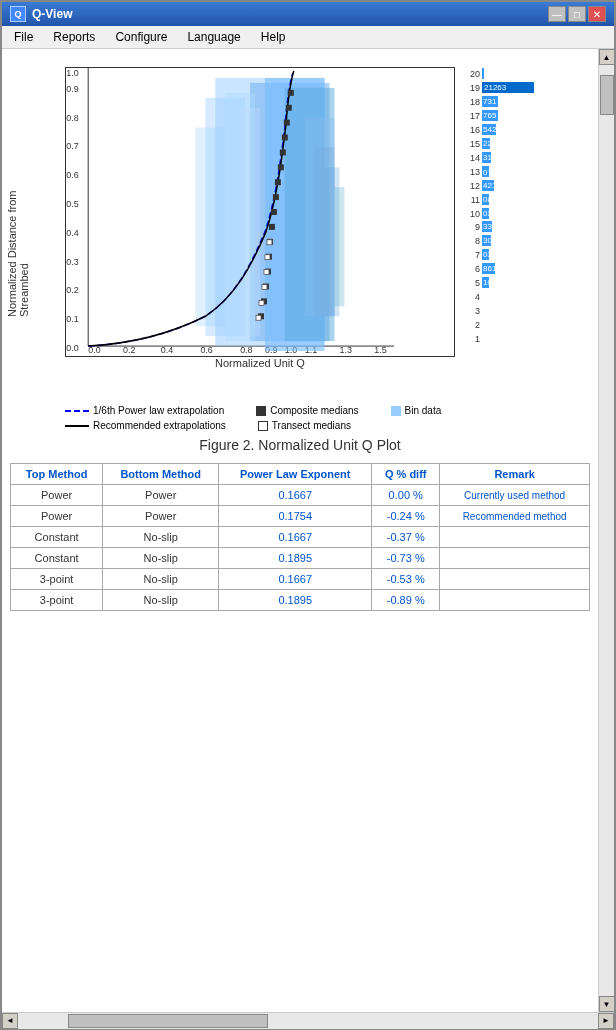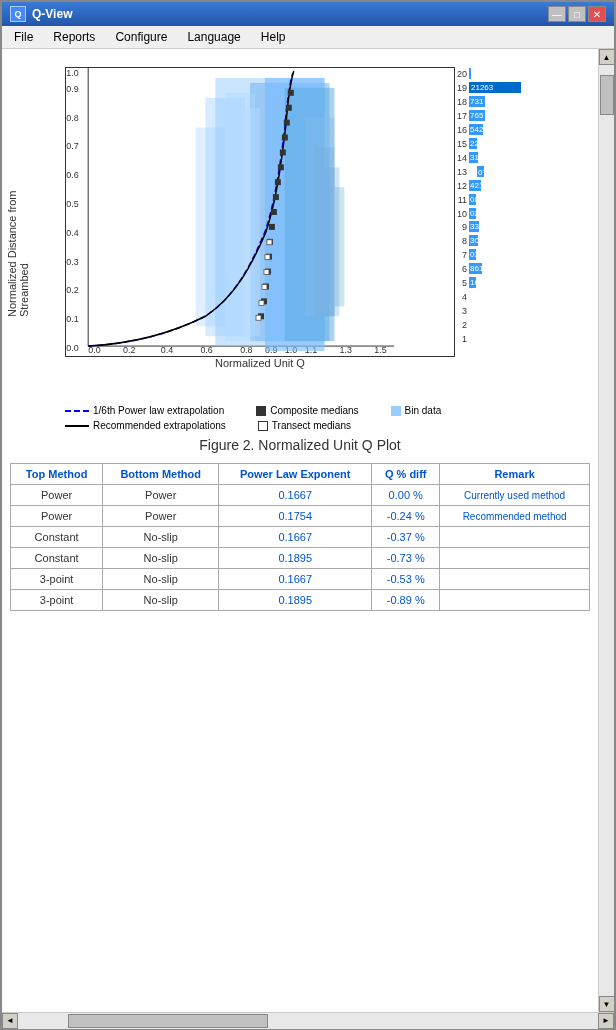--- a/index.html
+++ b/index.html
@@ -406,21 +406,21 @@
             <rect x="194" y="234" width="5" height="5" fill="white" stroke="#555" stroke-width="0.8"></rect>
             <rect x="197" y="218" width="5" height="5" fill="white" stroke="#555" stroke-width="0.8"></rect>
             <rect x="199" y="203" width="5" height="5" fill="white" stroke="#555" stroke-width="0.8"></rect>
             <rect x="200" y="188" width="5" height="5" fill="white" stroke="#555" stroke-width="0.8"></rect>
             <rect x="202" y="173" width="5" height="5" fill="white" stroke="#555" stroke-width="0.8"></rect>
           </svg>
         </div>
 
         <div class="chart-x-axis-label">Normalized Unit Q</div>
 
-        <div class="chart-sidebar" style="position:absolute;left:439px;top:10px;width:80px;height:285px;font-size:9px;">
+        <div class="chart-sidebar" style="position:absolute;left:452px;top:10px;width:80px;height:285px;font-size:9px;">
           <div style="display:flex;align-items:center;height:13px;margin-bottom:1px;">
             <span style="width:18px;text-align:right;font-size:9px;color:#333;">20</span>
             <div style="height:11px;width:2px;background:#3399ff;margin-left:2px;"></div>
           </div>
           <div style="display:flex;align-items:center;height:13px;margin-bottom:1px;">
             <span style="width:18px;text-align:right;font-size:9px;color:#333;">19</span>
             <div style="height:11px;width:52px;background:#006bcc;margin-left:2px;display:flex;align-items:center;">
               <span style="font-size:8px;color:white;padding-left:2px;">21263</span>
             </div>
           </div>
@@ -449,21 +449,21 @@
             </div>
           </div>
           <div style="display:flex;align-items:center;height:13px;margin-bottom:1px;">
             <span style="width:18px;text-align:right;font-size:9px;color:#333;">14</span>
             <div style="height:11px;width:9px;background:#3399ff;margin-left:2px;display:flex;align-items:center;">
               <span style="font-size:8px;color:white;padding-left:1px;">311</span>
             </div>
           </div>
           <div style="display:flex;align-items:center;height:13px;margin-bottom:1px;">
             <span style="width:18px;text-align:right;font-size:9px;color:#333;">13</span>
-            <div style="height:11px;width:7px;background:#3399ff;margin-left:10px;display:flex;align-items:flex-end;">
+            <div style="height:11px;width:7px;background:#3399ff;margin-left:2px;display:flex;align-items:flex-end;">
               <span style="font-size:8px;color:white;padding-left:1px;">071</span>
             </div>
           </div>
           <div style="display:flex;align-items:center;height:13px;margin-bottom:1px;">
             <span style="width:18px;text-align:right;font-size:9px;color:#333;">12</span>
             <div style="height:11px;width:12px;background:#3399ff;margin-left:2px;display:flex;align-items:center;">
               <span style="font-size:8px;color:white;padding-left:1px;">421</span>
             </div>
           </div>
           <div style="display:flex;align-items:center;height:13px;margin-bottom:1px;">

